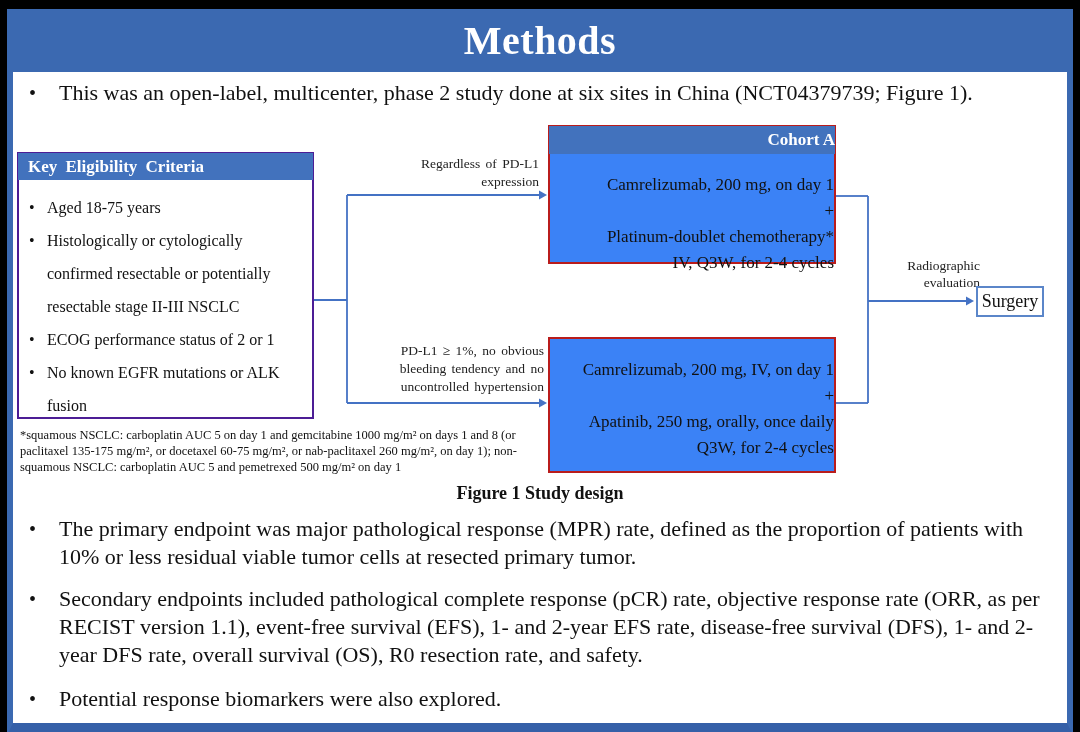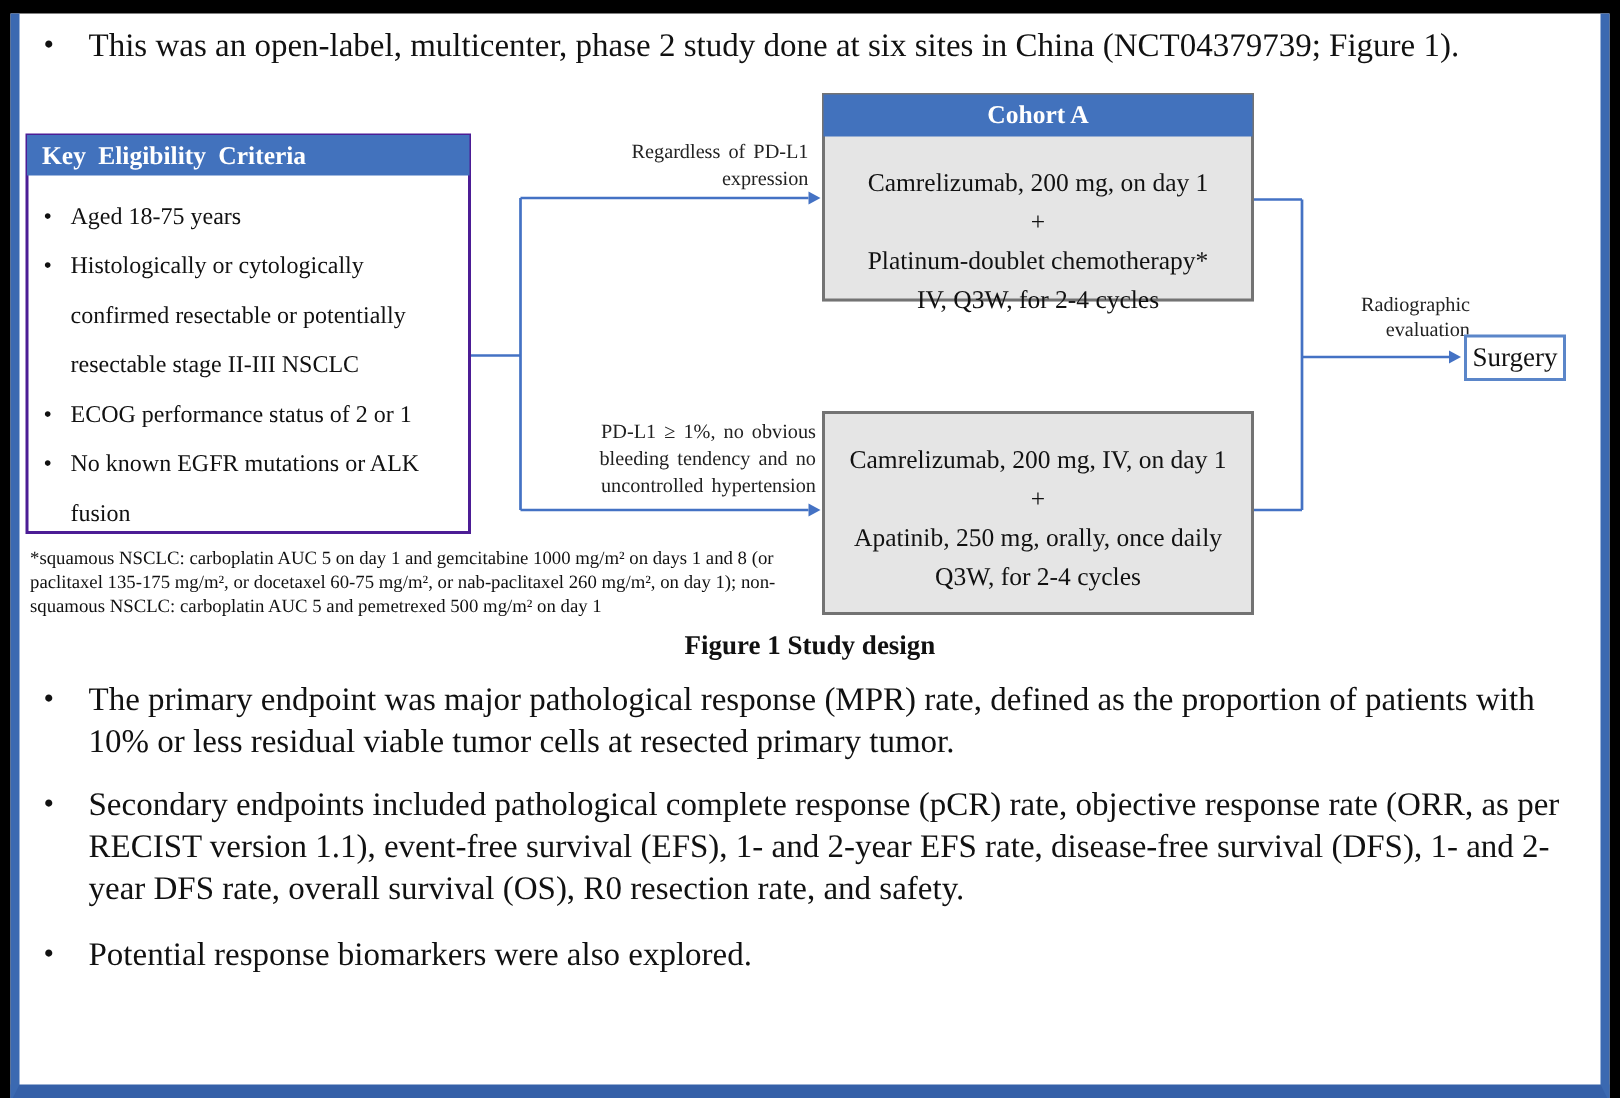--- a/index.html
+++ b/index.html
@@ -30,22 +30,22 @@
   .connectors{position:absolute;left:0;top:0;pointer-events:none;}
 
   .elig-box{position:absolute;left:4px;top:80px;width:297px;height:267px;
     border:2px solid #4c1d95;background:#fff;box-sizing:border-box;}
   .elig-header{background:#4272bd;color:#fff;font-weight:bold;font-size:17px;
     line-height:27px;padding-left:10px;word-spacing:4px;margin:-1px -1px 0 -1px;}
   .elig-body{padding:11px 4px 0 6px;}
   .elig-item{position:relative;padding-left:22px;font-size:16px;line-height:33px;}
   .elig-item::before{content:"•";position:absolute;left:4px;top:0;}
 
-  .cohort{position:absolute;left:535px;width:288px;border:2px solid #737373;
-    background:#e5e5e5;box-sizing:border-box;text-align:center;}
+  .cohort{position:absolute;left:535px;width:288px;border:2px solid #b91c1c;
+    background:#3b82f6;box-sizing:border-box;text-align:right;}
   .cohort-a{top:53px;height:139px;}
   .cohort-b{top:265px;height:136px;}
   .cohort-header{background:#4272bd;color:#fff;font-weight:bold;font-size:17px;
     line-height:28px;margin:-1px -1px 0 -1px;}
   .cohort-body{padding-top:18px;font-size:17px;line-height:26px;}
 
   .flow-label{position:absolute;text-align:right;font-size:13.5px;line-height:18px;
     white-space:pre-line;word-spacing:2px;color:#222;}
   .label-a{left:336px;top:83px;width:190px;}
   .label-b{left:336px;top:270px;width:195px;}
@@ -65,20 +65,23 @@
   .bullet{display:flex;margin-bottom:14px;}
   .bullet:last-child{margin-bottom:0;}
   .bullet .btxt{font-size:22px;line-height:28px;}
   .b3{margin-bottom:16px;}
 </style>
 </head>
 <body>
 
 <div class="slide">
 
+  <div class="banner">
+    <span>Methods</span>
+  </div>
 
   <div class="content">
 
     <div class="intro">
       <span class="dot">•</span>
       <span class="btxt">This was an open-label, multicenter, phase 2 study done at six sites in China (NCT04379739; Figure 1).</span>
     </div>
 
     <svg class="connectors" width="1054" height="639" viewBox="0 0 1054 639">
       <g stroke="#4472c4" stroke-width="1.8" fill="none">

